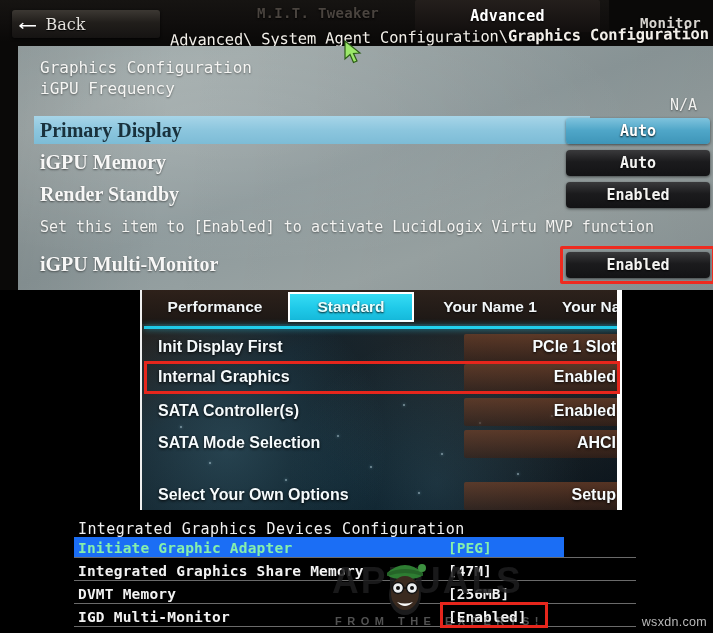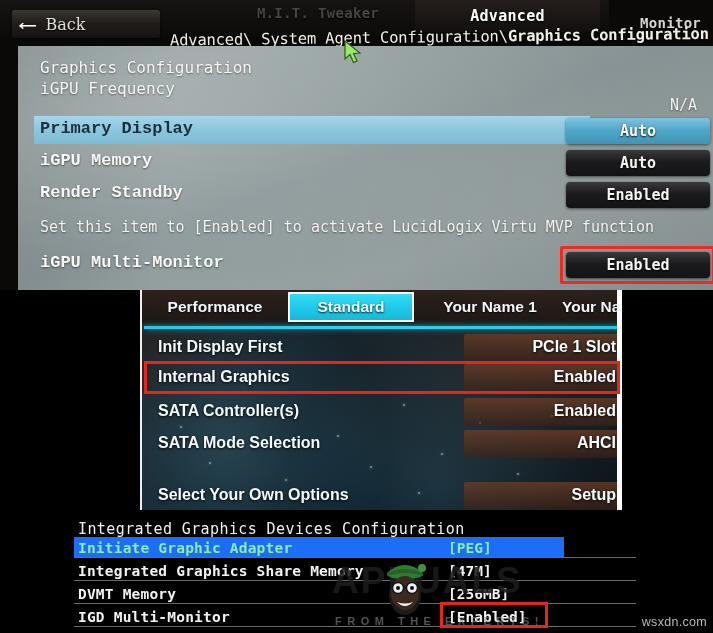--- a/index.html
+++ b/index.html
@@ -79,22 +79,22 @@
   #p1-h2 { top:33px; }
   #p1-na { position:absolute; right:16px; top:50px; color:#f2f2f0; font-size:15px;
            text-shadow:0 1px 2px rgba(0,0,0,.45); z-index:3; }
 
   .p1-hl {
     position:absolute; left:16px; top:70px; width:556px; height:28px;
     background:linear-gradient(180deg,#a7d5e8 0%,#8cc6de 50%,#7dbcd6 100%);
     z-index:2;
   }
   .p1-row {
-    position:absolute; left:22px; color:#f7f7f6; font-size:17px;
-    font-family:Liberation Mono, monospace; font-weight:bold;
+    position:absolute; left:22px; color:#f7f7f6; font-size:20px;
+    font-family:Liberation Serif, serif; font-weight:bold;
     text-shadow:0 1px 2px rgba(0,0,0,.5); white-space:nowrap; z-index:3;
   }
   #p1-r1 { top:73px; color:#19313c; text-shadow:none; }
   #p1-r2 { top:105px; }
   #p1-r3 { top:137px; }
   #p1-note {
     position:absolute; left:22px; top:172px; color:#f3f3f1; font-size:15px;
     font-family:"DejaVu Sans Mono", monospace; white-space:nowrap; z-index:3;
     text-shadow:0 1px 2px rgba(0,0,0,.45);
   }

